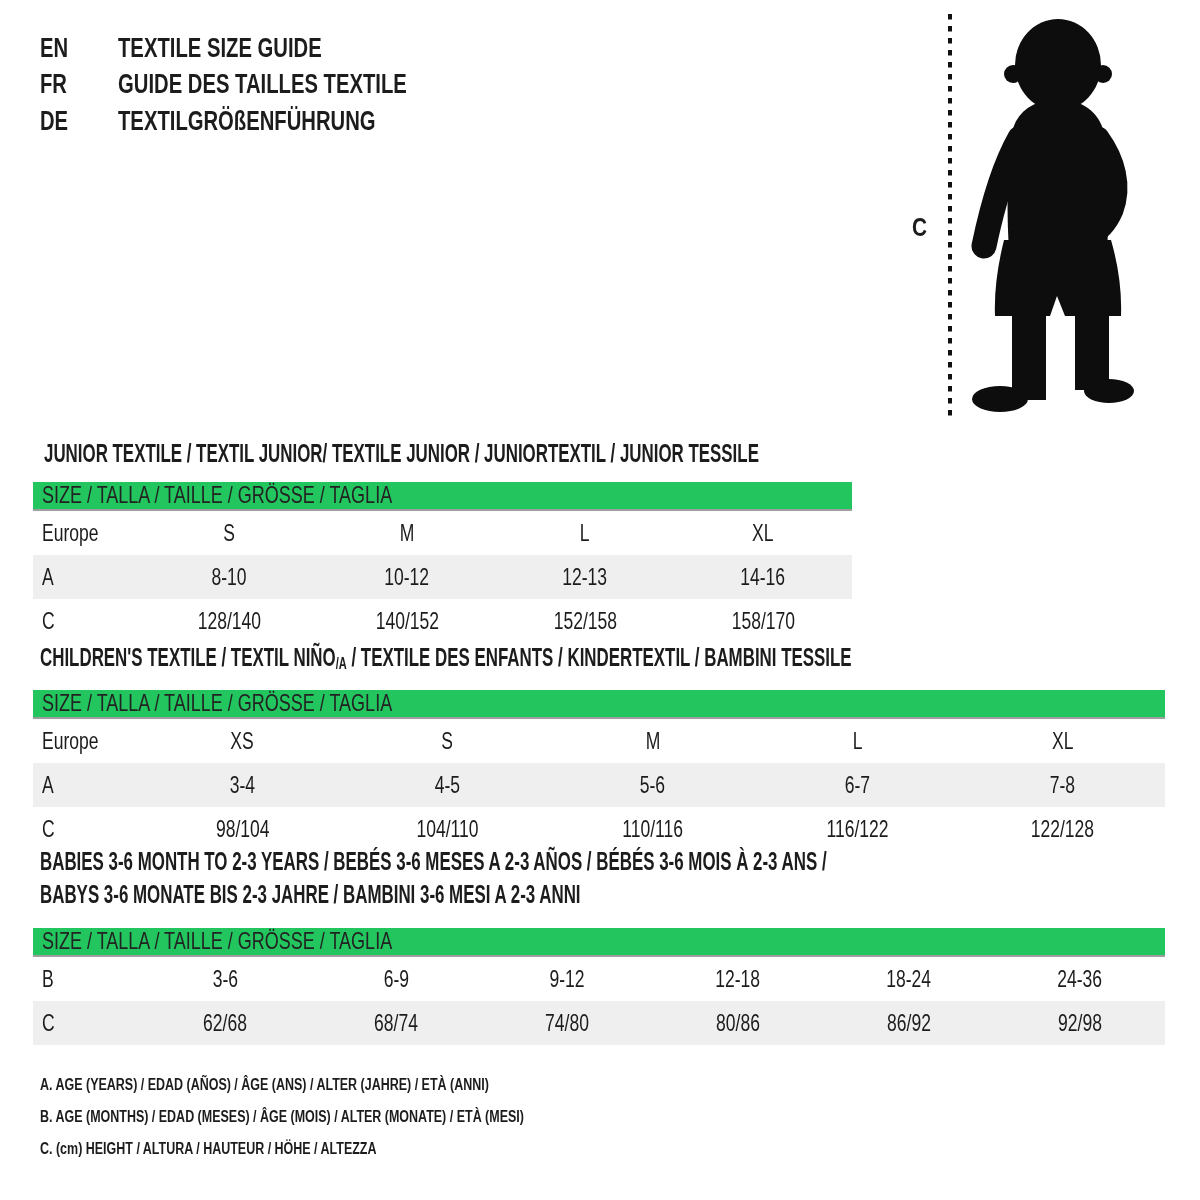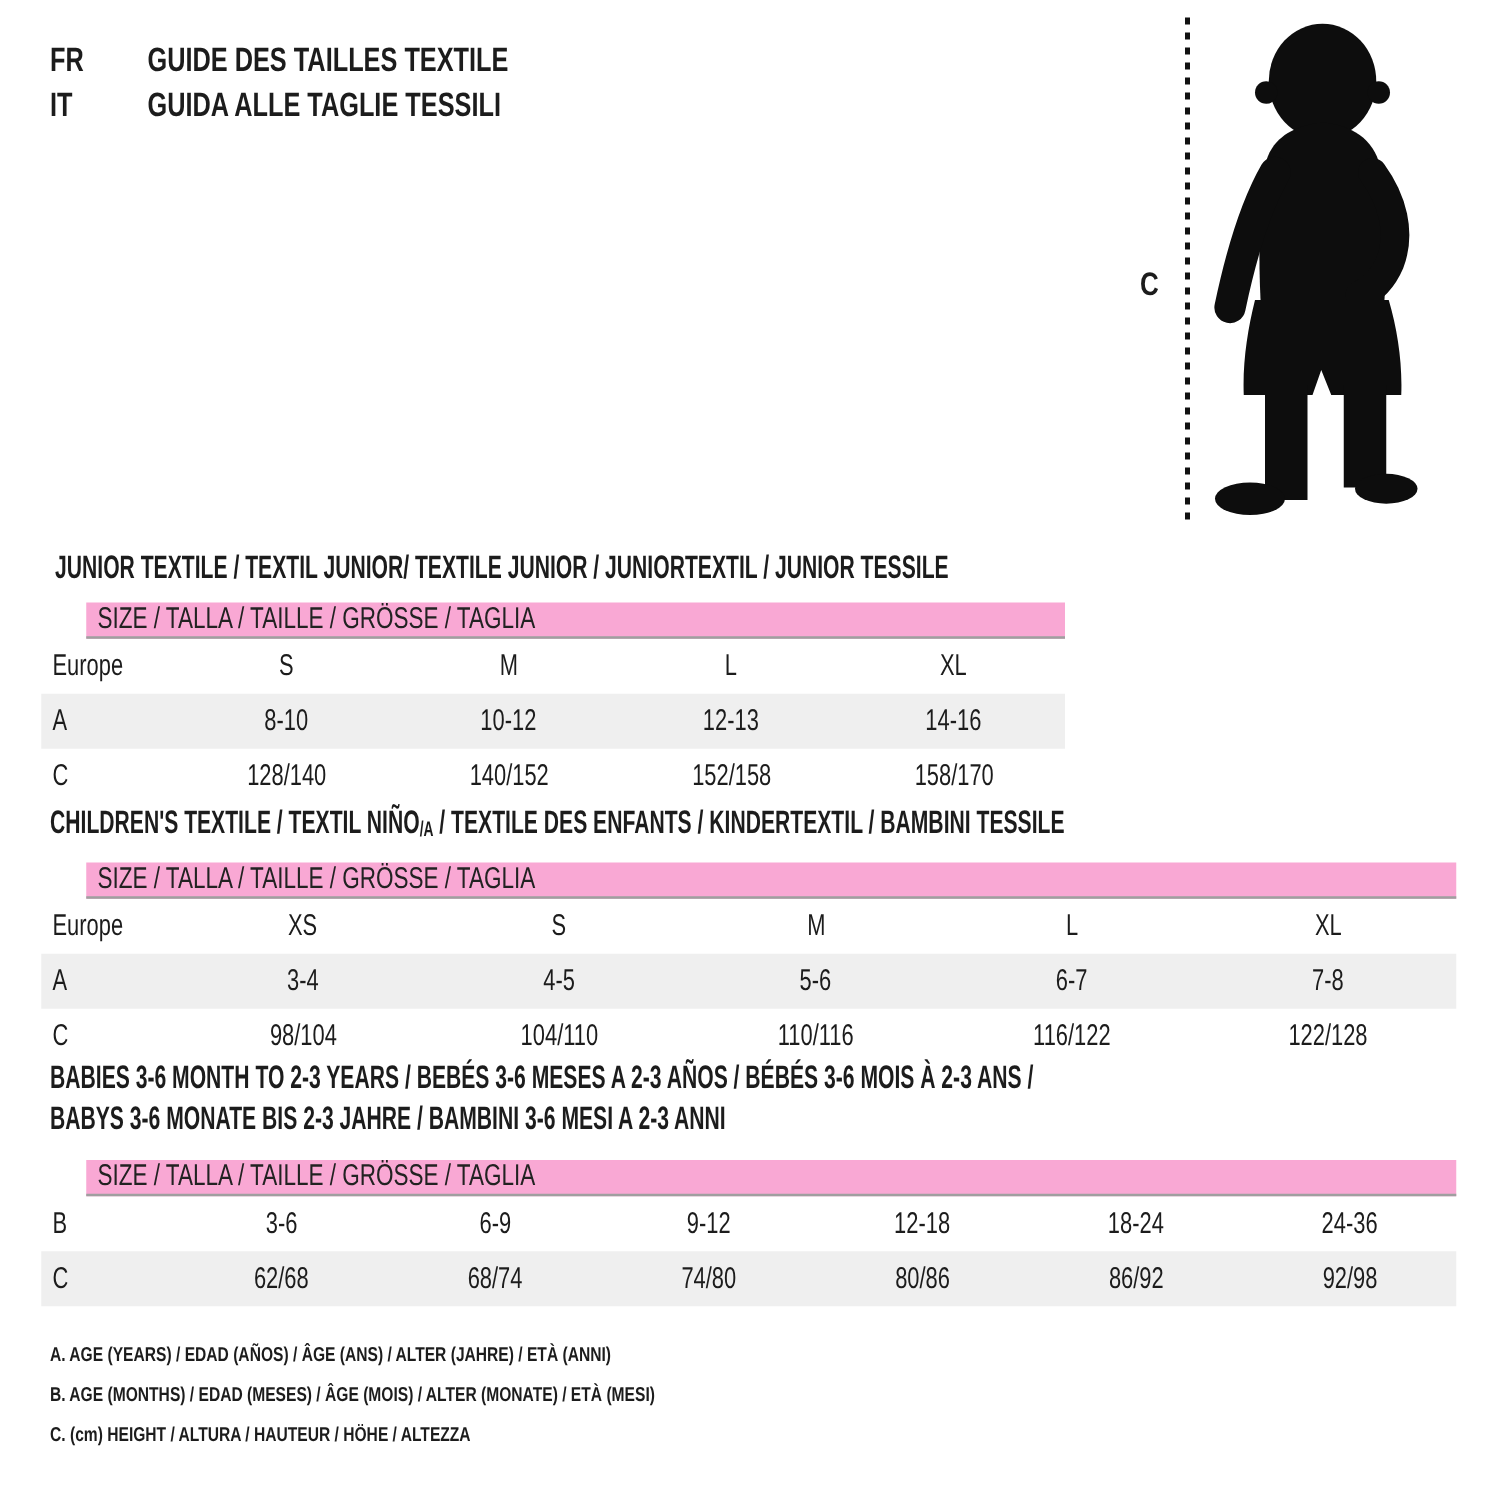--- a/index.html
+++ b/index.html
@@ -27,48 +27,52 @@
   .h-children{top:641px;}
   .h-babies{top:845px;}
   .subsm{font-size:17px;vertical-align:-3px;}
 
   
   .sg-table{position:absolute;left:33px;font-size:24px;--sx:0.73;}
   .t-junior{top:482px;width:819px;}
   .t-children{top:690px;width:1132px;}
   .t-babies{top:928px;width:1132px;}
   .size-bar{
-    height:29px;background:#f9a8d4;border-bottom:2px solid #9f9f9f;
-    box-sizing:border-box;line-height:26px;padding-left:9px;font-size:24px;color:#222222;margin-left:36px;
+    height:29px;background:#22c55e;border-bottom:2px solid #9f9f9f;
+    box-sizing:border-box;line-height:26px;padding-left:9px;font-size:24px;color:#222222;
   }
   .trow{display:grid;height:44px;align-items:center;}
   .cols4{grid-template-columns:107px repeat(4,1fr);}
   .cols5{grid-template-columns:107px repeat(5,1fr);}
   .cols6{grid-template-columns:107px repeat(6,1fr);}
   .cell{text-align:center;}
   .rlabel{padding-left:9px;}
   .gray{background:#efefef;}
 
   
   .legend{position:absolute;left:40px;top:1069px;font-weight:700;font-size:16px;line-height:32px;--sx:0.78;}
   .legend-line{display:block;height:32px;}
 </style>
 </head>
 <body>
 
 <div class="canvas">
 
   <section class="lang">
     <div class="lang-row">
+      <span class="lang-code"><span class="cnd-l">EN</span></span>
+      <span class="cnd-l">TEXTILE SIZE GUIDE</span>
+    </div>
+    <div class="lang-row">
       <span class="lang-code"><span class="cnd-l">FR</span></span>
       <span class="cnd-l">GUIDE DES TAILLES TEXTILE</span>
     </div>
     <div class="lang-row">
-      <span class="lang-code"><span class="cnd-l">IT</span></span>
-      <span class="cnd-l">GUIDA ALLE TAGLIE TESSILI</span>
+      <span class="lang-code"><span class="cnd-l">DE</span></span>
+      <span class="cnd-l">TEXTILGRÖßENFÜHRUNG</span>
     </div>
   </section>
 
   <div class="figure">
     <span class="c-label cnd-l">C</span>
     <svg width="256" height="410" viewBox="0 0 256 410">
       <line x1="50" y1="6" x2="50" y2="408" stroke="#111111" stroke-width="4" stroke-dasharray="5.5 6.5"></line>
       <g fill="#0d0d0d" stroke="none">
         <ellipse cx="158" cy="57" rx="43" ry="46"></ellipse>
         <circle cx="113" cy="66" r="9"></circle>

